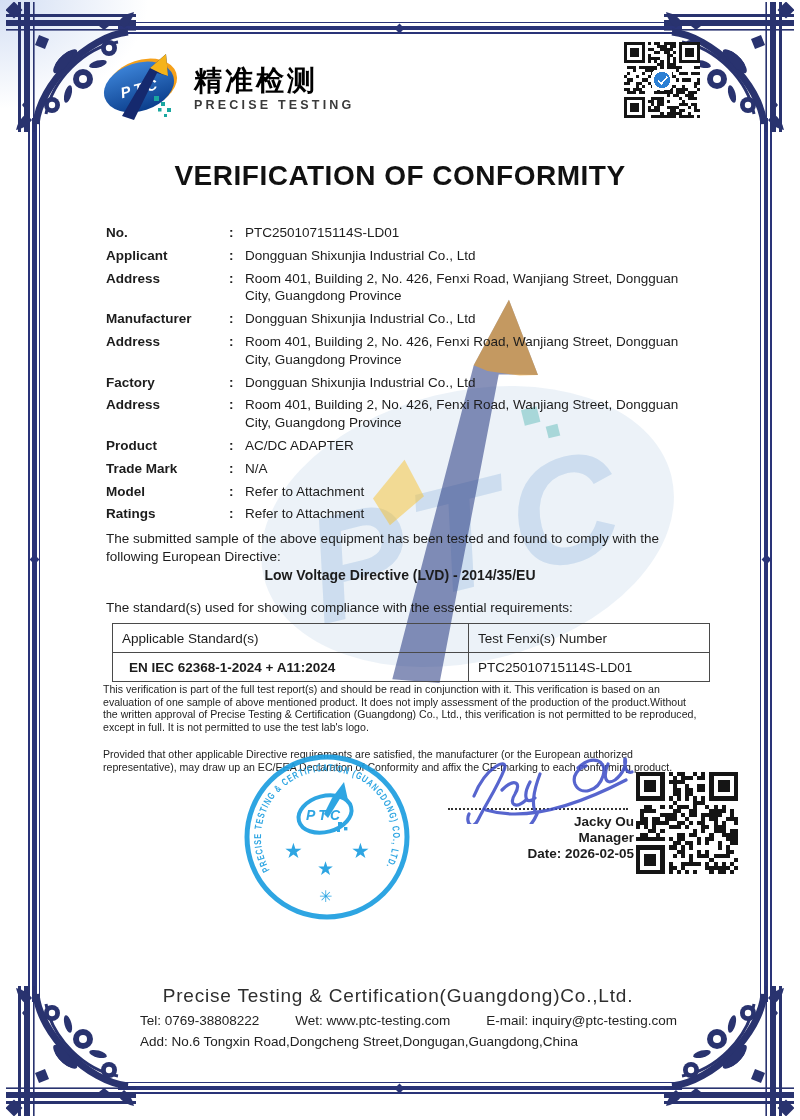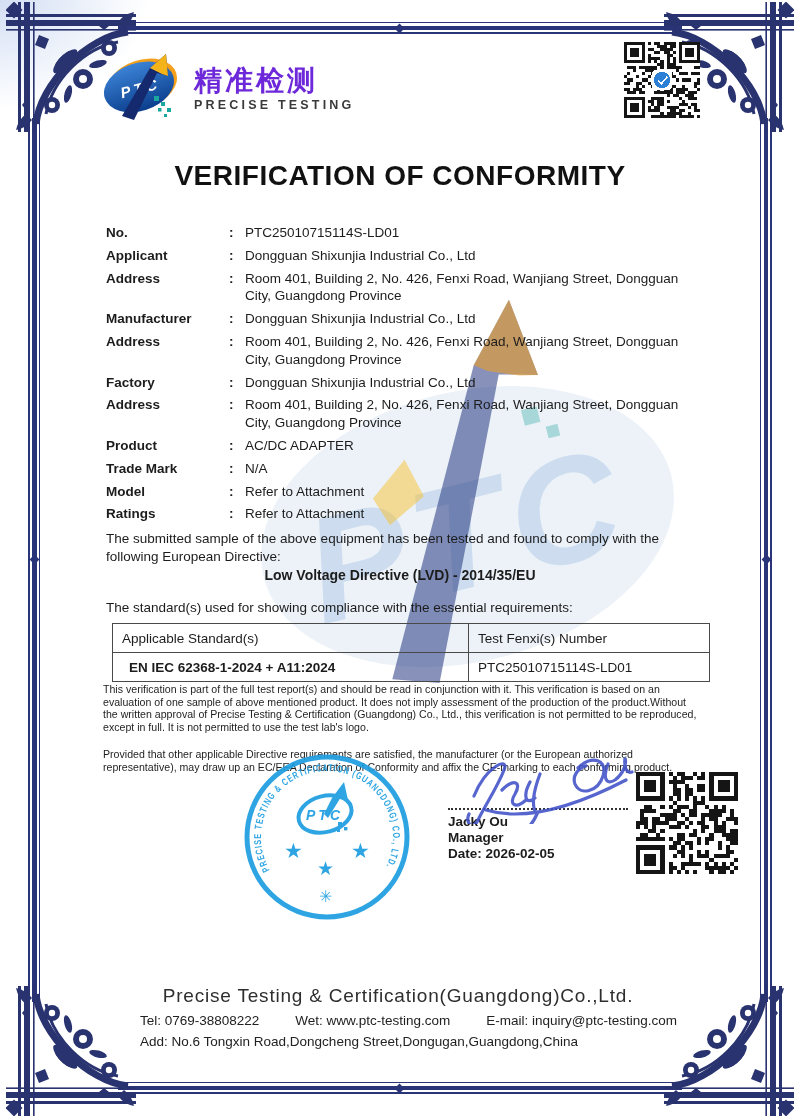--- a/index.html
+++ b/index.html
@@ -23,21 +23,21 @@
   .corner.bl{left:6px;bottom:4px;transform:scaleY(-1);}
   .corner.br{right:6px;bottom:4px;transform:scale(-1,-1);}
   .accent{position:absolute;width:7px;height:7px;background:#2a3478;transform:rotate(45deg);z-index:2;}
   .scan-tint{position:absolute;left:0;top:0;width:150px;height:110px;z-index:1;
     background:radial-gradient(ellipse at 0 0,rgba(140,170,225,.38),transparent 70%);}
 
   
   .logo{position:absolute;left:98px;top:50px;width:330px;height:78px;z-index:4;display:flex;align-items:center;}
   .logo-mark{width:86px;height:78px;flex:0 0 auto;}
   .logo-text{margin-left:10px;}
-  .logo-cn{font-size:28px;font-weight:bold;color:#6d28d9;letter-spacing:3px;line-height:30px;}
+  .logo-cn{font-size:28px;font-weight:bold;color:#000000;letter-spacing:3px;line-height:30px;}
   .logo-en{font-size:12.5px;font-weight:bold;color:#3a3a3a;letter-spacing:3.2px;margin-top:2px;}
   .qr{position:absolute;z-index:4;background:#fff;}
   .qr.top{left:624px;top:42px;width:76px;height:76px;}
   .qr.bottom{left:636px;top:772px;width:102px;height:102px;}
   .qr svg{width:100%;height:100%;display:block;}
 
   
   .title{position:absolute;left:0;top:160px;width:800px;text-align:center;z-index:4;
     font-size:28px;font-weight:bold;letter-spacing:.5px;color:#111;}
   .fields{position:absolute;left:106px;top:224px;width:592px;z-index:4;}
@@ -53,21 +53,21 @@
   table.std td:first-child{width:330px;}
   table.std tr.data td:first-child{font-weight:bold;padding-left:16px;}
   .p-disc1{position:absolute;left:103px;top:683px;width:600px;font-size:10.6px;line-height:12.6px;color:#1e1e1e;z-index:4;}
   .p-disc2{position:absolute;left:103px;top:748px;width:600px;font-size:10.6px;line-height:12.6px;color:#1e1e1e;z-index:4;}
 
   
   .watermark{position:absolute;left:255px;top:275px;width:430px;height:440px;z-index:0;pointer-events:none;}
 
   
   .stamp{position:absolute;left:240px;top:750px;width:174px;height:174px;z-index:5;opacity:.93;}
-  .sig-block{position:absolute;left:448px;top:750px;width:186px;text-align:left;z-index:5;}
+  .sig-block{position:absolute;left:448px;top:750px;width:186px;text-align:right;z-index:5;}
   .sig-hand{position:absolute;left:8px;top:2px;width:185px;height:72px;}
   .sig-line{margin-top:58px;border-top:2px dotted #333;width:180px;}
   .sig-name{font-size:13.5px;font-weight:bold;margin-top:4px;}
   .sig-title{font-size:13.5px;font-weight:bold;margin-top:1px;}
   .sig-date{font-size:13.5px;font-weight:bold;margin-top:1px;}
 
   
   .footer-company{position:absolute;left:0;top:985px;width:796px;text-align:center;font-size:19px;letter-spacing:.8px;color:#2e2e2e;z-index:4;}
   .footer-contact{position:absolute;left:140px;top:1013px;width:537px;display:flex;justify-content:space-between;font-size:13.5px;color:#222;z-index:4;}
   .footer-address{position:absolute;left:140px;top:1034px;font-size:13.5px;color:#222;z-index:4;}

